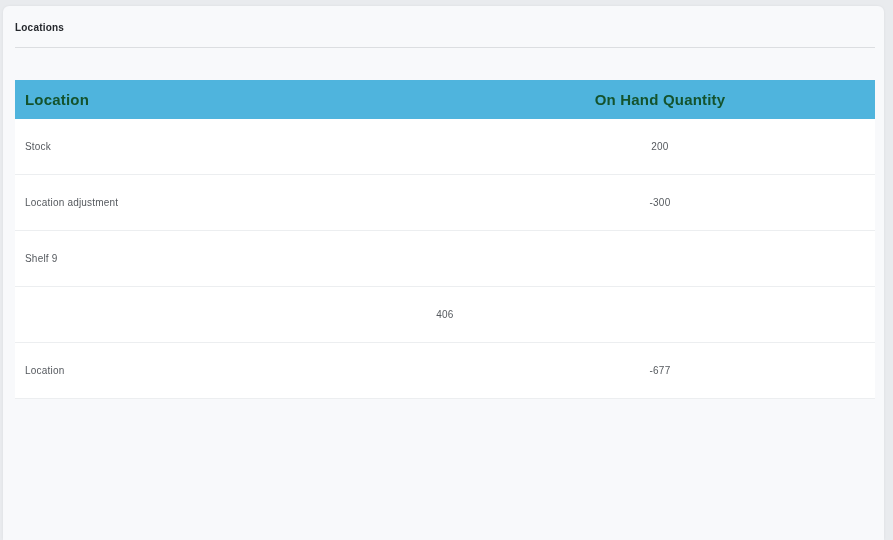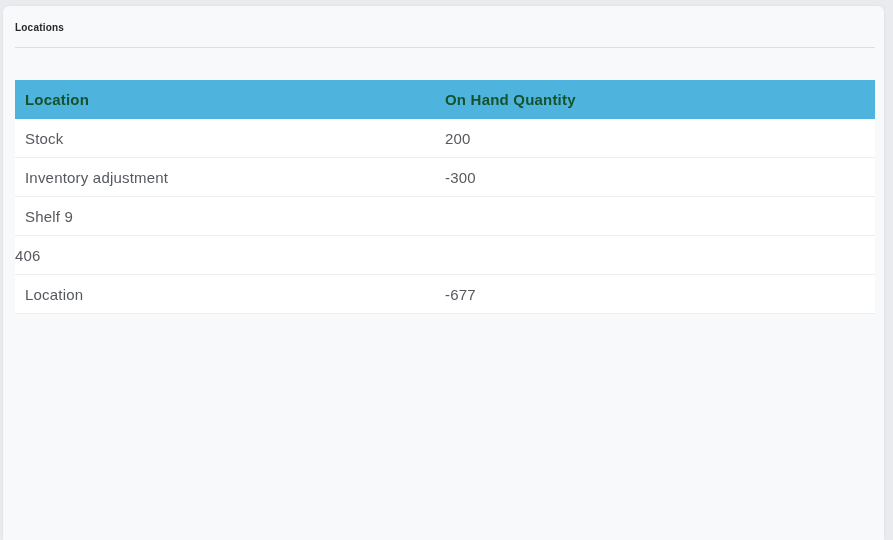--- a/index.html
+++ b/index.html
@@ -43,37 +43,37 @@
     height: 39px;
     background: var(--header-bg, #4fb4dd);
     font-size: 15px;
     font-weight: 700;
     letter-spacing: 0.2px;
     color: #14532d;
   }
   .trow {
     display: flex;
     align-items: center;
-    height: 39px;
+    height: 56px;
     background: #ffffff;
     border-bottom: 1px solid #eceef0;
-    font-size: 15px;
+    font-size: 10px;
     color: #55595e;
     letter-spacing: 0.2px;
   }
   .col-location {
     flex: 1 1 50%;
     padding-left: 10px;
     text-align: left;
     white-space: nowrap;
     overflow: hidden;
   }
   .col-qty {
     flex: 1 1 50%;
-    text-align: left;
+    text-align: center;
     white-space: nowrap;
   }
 </style>
 </head>
 <body style="background: rgb(233, 235, 238);">
 
 <div class="page">
   <div class="card">
 
     <div class="card-title">Locations</div>
@@ -86,21 +86,21 @@
         <div class="col-location">Location</div>
         <div class="col-qty">On Hand Quantity</div>
       </div>
 
       <div class="trow">
         <div class="col-location">Stock</div>
         <div class="col-qty">200</div>
       </div>
 
       <div class="trow">
-        <div class="col-location">Inventory adjustment</div>
+        <div class="col-location">Location adjustment</div>
         <div class="col-qty">-300</div>
       </div>
 
       <div class="trow">
         <div class="col-location">Shelf 9</div>
       </div>
 
       <div class="trow">
         <div class="col-qty">406</div>
       </div>

